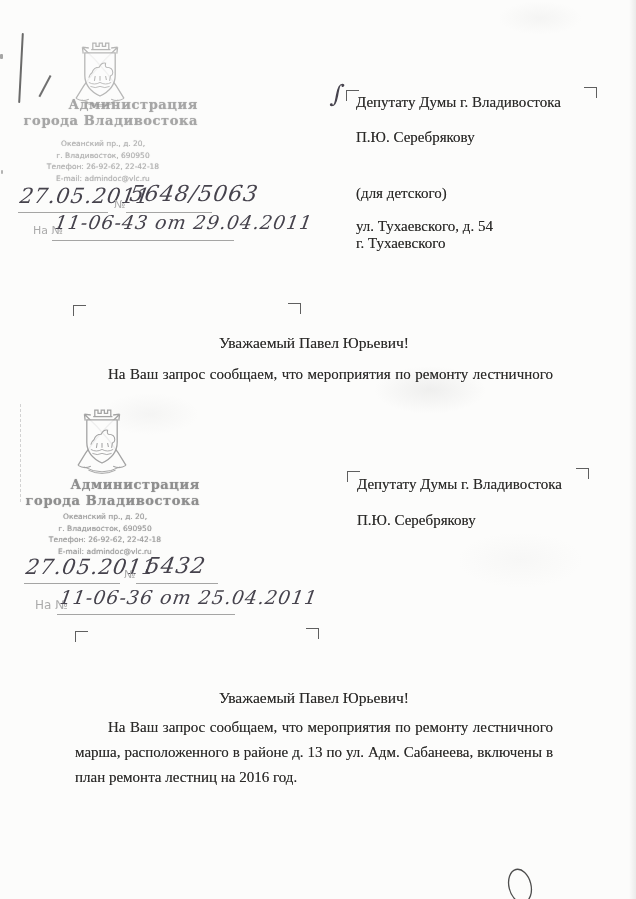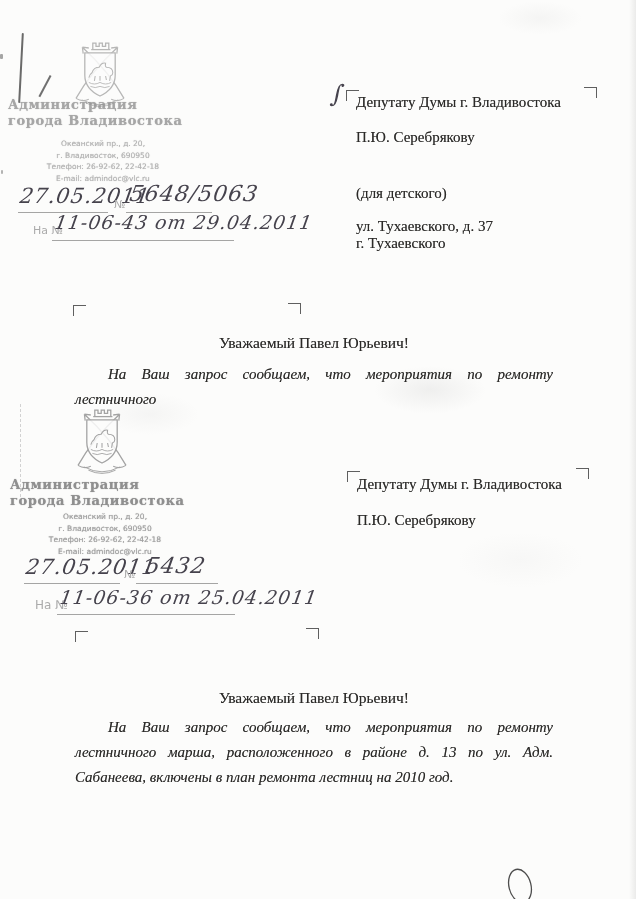--- a/index.html
+++ b/index.html
@@ -11,21 +11,21 @@
       radial-gradient(70px 30px at 150px 414px, rgba(180,180,180,.10), transparent 70%),
       radial-gradient(90px 40px at 520px 560px, rgba(190,190,190,.08), transparent 70%),
       linear-gradient(to left, rgba(110,110,110,.12), rgba(0,0,0,0) 7px),
       #fcfcfb;
     font-family:"Liberation Serif","DejaVu Serif",serif;
     color:#262524;
   }
   .abs{position:absolute;}
   
   .stamp-org{
-    width:190px;text-align:left;font-family:"DejaVu Serif",serif;
+    width:190px;text-align:right;font-family:"DejaVu Serif",serif;
     font-size:13px;font-weight:600;color:#8f8f8f;letter-spacing:.6px;
     text-shadow:0 0 1px rgba(150,150,150,.9);white-space:nowrap;
   }
   .stamp-addr{
     width:190px;text-align:center;font-family:"DejaVu Sans",sans-serif;
     font-size:7.5px;line-height:11.5px;color:#a2a2a2;
     text-shadow:0 0 .8px rgba(160,160,160,.9);
   }
   .head-faint{opacity:.78;}
   
@@ -36,21 +36,21 @@
   }
   .form-label{font-family:"DejaVu Sans",sans-serif;color:#ababab;font-size:11px;white-space:nowrap;}
   .uline{height:1px;background:#8f8f8f;opacity:.8;}
   
   .cmark{width:12px;height:10px;}
   .cmark.tl{border-left:1.6px solid #5f5f5f;border-top:1.6px solid #5f5f5f;}
   .cmark.tr{border-right:1.6px solid #5f5f5f;border-top:1.6px solid #5f5f5f;}
   
   .recip{font-size:15px;white-space:nowrap;color:#2b2a28;}
   .greeting{width:478px;text-align:center;font-size:15.5px;color:#2b2a28;}
-  .bodycol{width:478px;font-size:15px;line-height:25px;text-align:justify;color:#2b2a28;font-style:italic;}
+  .bodycol{width:478px;font-size:15px;line-height:25px;text-align:justify;color:#2b2a28;}
   .bodycol p{margin:0 0 4px 0;text-indent:33px;}
   .stretch{text-align-last:justify;}
   .fuzz{text-shadow:0 0 .5px rgba(40,40,40,.55);}
   
   .streak{width:2px;background:#454545;border-radius:2px;}
   .dots{border-left:1px dashed #bdbdbd;opacity:.65;}
   .speck{background:#6a6a6a;border-radius:1px;}
   svg{display:block;}
 </style>
 </head>
@@ -113,21 +113,21 @@
   <div class="abs uline" style="left:52px;top:240px;width:182px"></div>
 
   <span class="abs hand" style="left:331px;top:80px;font-size:24px">∫</span>
   <div class="abs cmark tl" style="left:346px;top:90px"></div>
   <div class="abs cmark tr" style="left:584px;top:87px"></div>
 
   <div class="abs" style="left:356px;top:94px;width:240px;height:170px">
     <span class="abs recip fuzz" style="top:0">Депутату Думы г. Владивостока</span>
     <span class="abs recip fuzz" style="top:35px">П.Ю. Серебрякову</span>
     <span class="abs recip fuzz" style="top:91px">(для детского)</span>
-    <span class="abs recip fuzz" style="top:124px">ул. Тухаевского, д. 37</span>
+    <span class="abs recip fuzz" style="top:124px">ул. Тухаевского, д. 54</span>
     <span class="abs recip fuzz" style="top:141px">г. Тухаевского</span>
   </div>
 
   <div class="abs cmark tl" style="left:73px;top:305px"></div>
   <div class="abs cmark tr" style="left:288px;top:303px"></div>
 
   <div class="abs greeting fuzz" style="left:75px;top:334px">Уважаемый Павел Юрьевич!</div>
   <div class="abs bodycol fuzz" style="left:75px;top:362px">
     <p class="stretch">На Ваш запрос сообщаем, что мероприятия по ремонту лестничного</p>
   </div>
@@ -164,21 +164,21 @@
     <span class="abs recip fuzz" style="top:0">Депутату Думы г. Владивостока</span>
     <span class="abs recip fuzz" style="top:36px">П.Ю. Серебрякову</span>
   </div>
 
   <div class="abs cmark tl" style="left:75px;top:631px"></div>
   <div class="abs cmark tr" style="left:306px;top:628px"></div>
 
   <div class="abs greeting fuzz" style="left:75px;top:689px">Уважаемый Павел Юрьевич!</div>
 
   <div class="abs bodycol fuzz" style="left:75px;top:715px">
-    <p>На Ваш запрос сообщаем, что мероприятия по ремонту лестничного марша, расположенного в районе д. 13 по ул. Адм. Сабанеева, включены в план ремонта лестниц на 2010 год.</p>
+    <p>На Ваш запрос сообщаем, что мероприятия по ремонту лестничного марша, расположенного в районе д. 13 по ул. Адм. Сабанеева, включены в план ремонта лестниц на 2016 год.</p>
   </div>
 
   <div class="abs" style="left:496px;top:860px;width:48px;height:39px">
     <svg width="48" height="39">
       <ellipse cx="24" cy="26" rx="11" ry="17" fill="none" stroke="#4d4d4d" stroke-width="1.3" transform="rotate(-14 24 26)"></ellipse>
     </svg>
   </div>
 
 </div>
 

